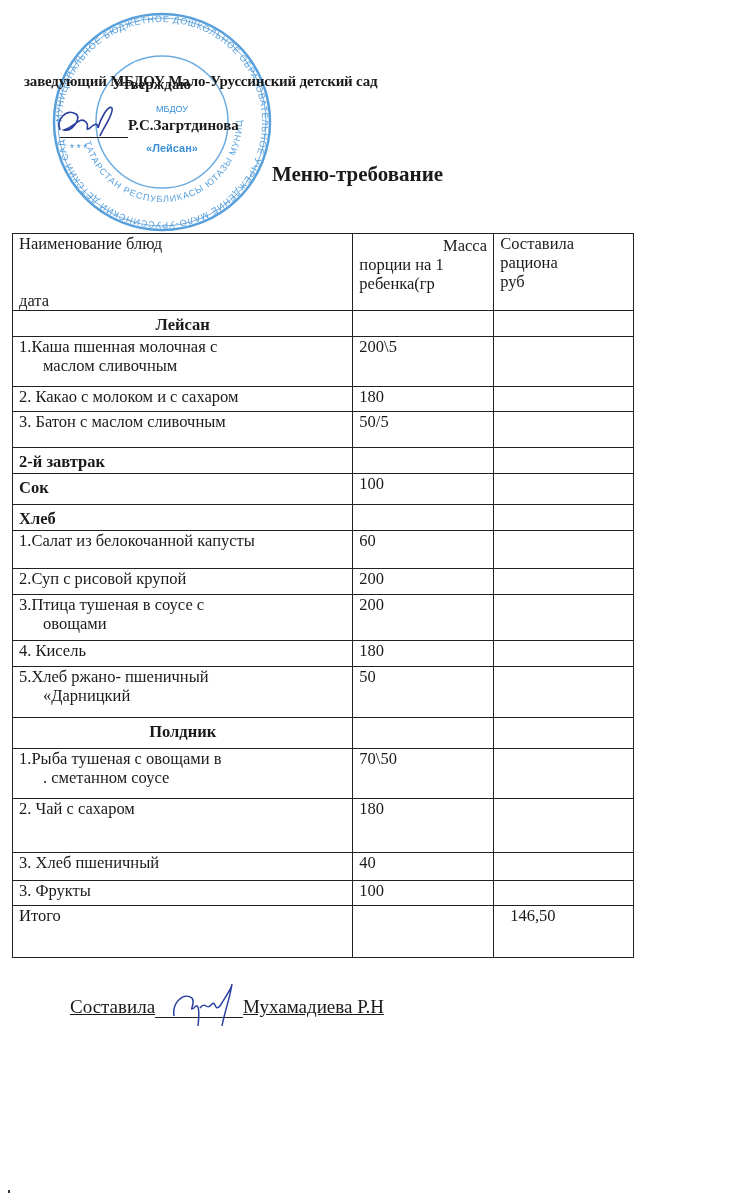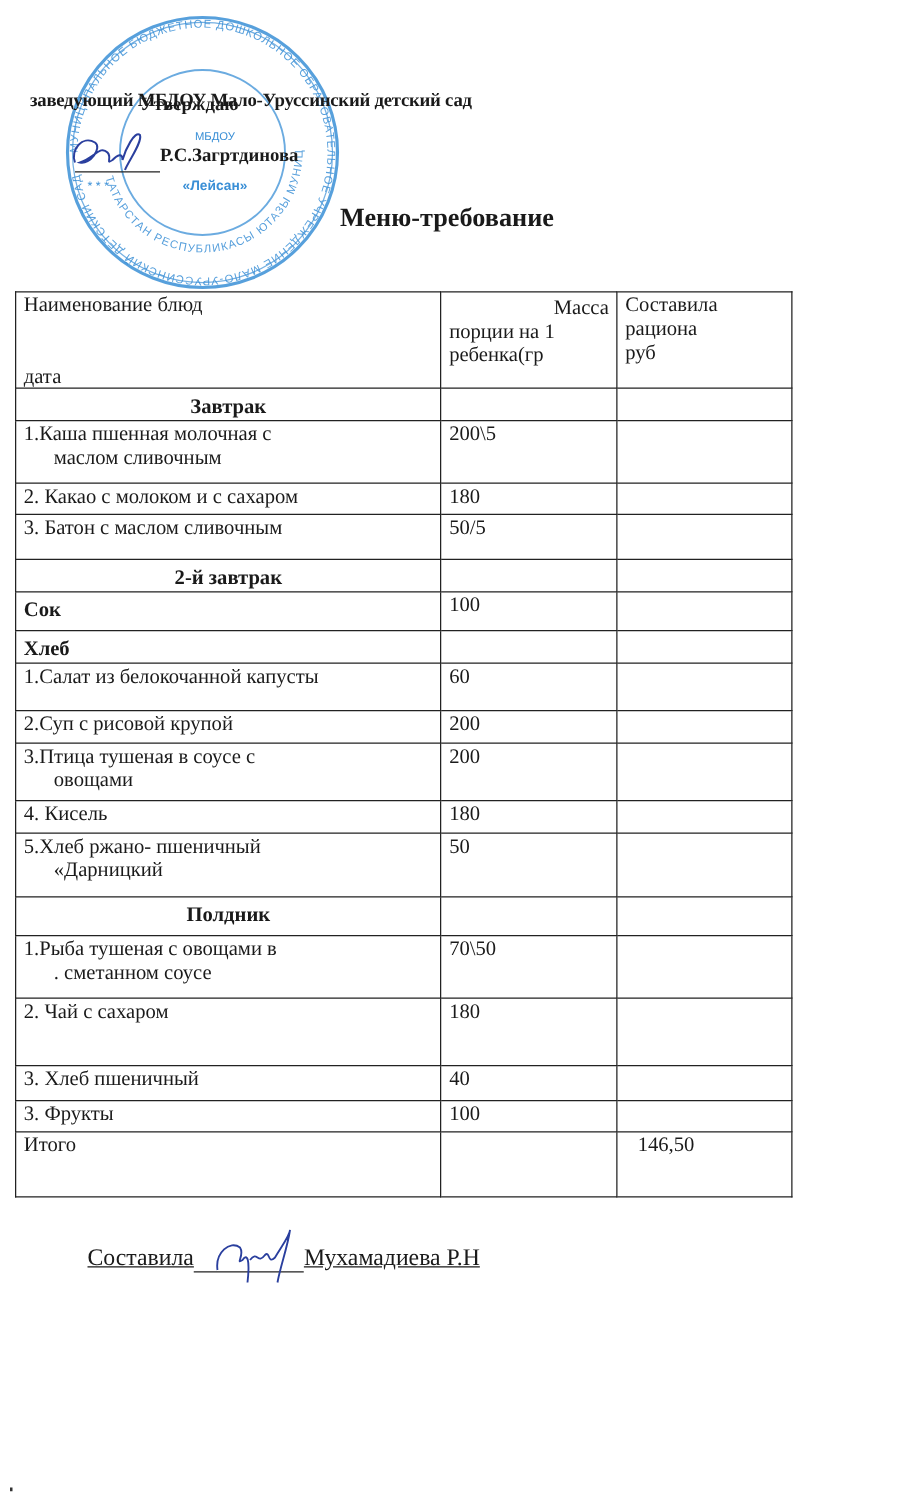--- a/index.html
+++ b/index.html
@@ -84,40 +84,40 @@
         <div>порции на 1</div>
         <div>ребенка(гр</div>
       </td>
       <td style="padding-top:0">
         <div>Составила</div>
         <div>рациона</div>
         <div>руб</div>
       </td>
     </tr>
   <tr style="height: 26px;">
-        <td class="bold center" style="padding-top: 4px;"><span>Завтрак</span></td>
+        <td class="bold center" style="padding-top: 4px;"><span>Лейсан</span></td>
         <td><span></span></td>
         <td style="padding-left: 16px;"><span></span></td>
       </tr>
       <tr style="height: 50px;">
         <td><span>1.Каша пшенная молочная с</span><span class="indent">маслом сливочным</span></td>
         <td><span>200\5</span></td>
         <td style="padding-left: 16px;"><span></span></td>
       </tr>
       <tr style="height: 25px;">
         <td><span>2. Какао с молоком и с сахаром</span></td>
         <td><span>180</span></td>
         <td style="padding-left: 16px;"><span></span></td>
       </tr>
       <tr style="height: 36px;">
         <td><span>3. Батон  с маслом  сливочным</span></td>
         <td><span>50/5</span></td>
         <td style="padding-left: 16px;"><span></span></td>
       </tr>
-      <tr style="height: 26px; text-align: center;">
+      <tr style="height: 26px;">
         <td class="bold" style="padding-top: 4px;"><span>2-й завтрак</span></td>
         <td><span></span></td>
         <td style="padding-left: 16px;"><span></span></td>
       </tr>
       <tr style="height: 31px;">
         <td class="bold" style="padding-top: 4px;"><span>Сок</span></td>
         <td><span>100</span></td>
         <td style="padding-left: 16px;"><span></span></td>
       </tr>
       <tr style="height: 26px;">

